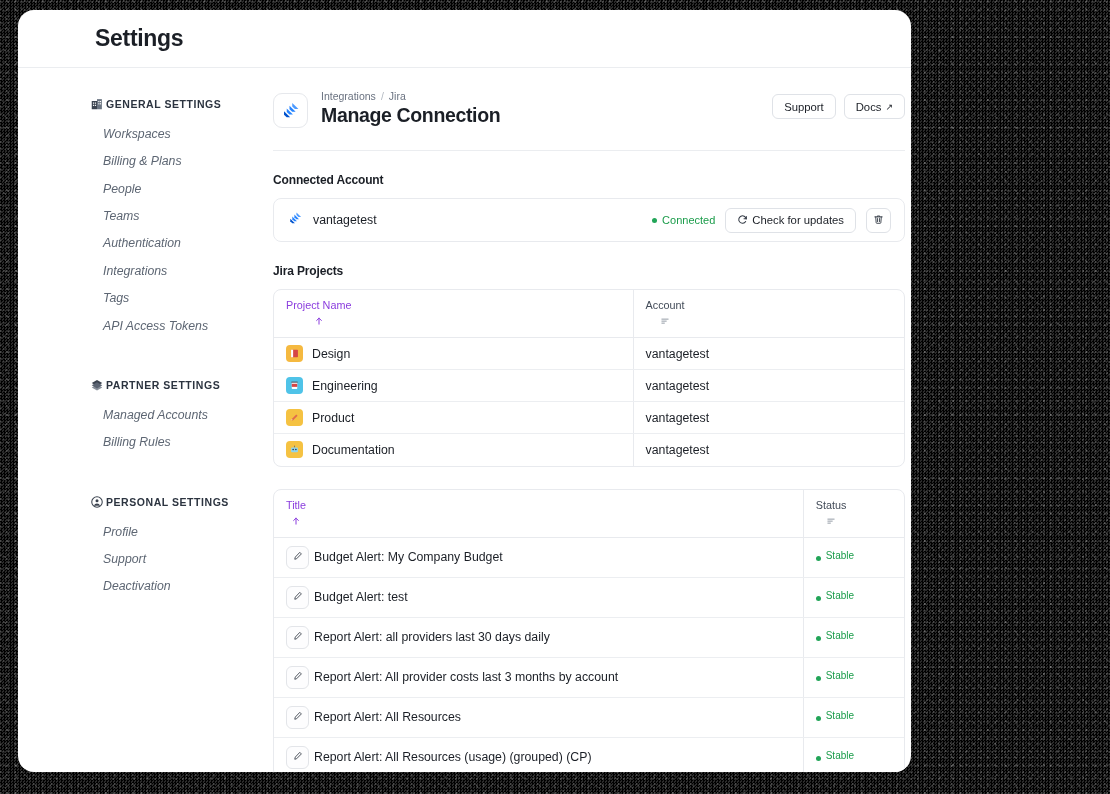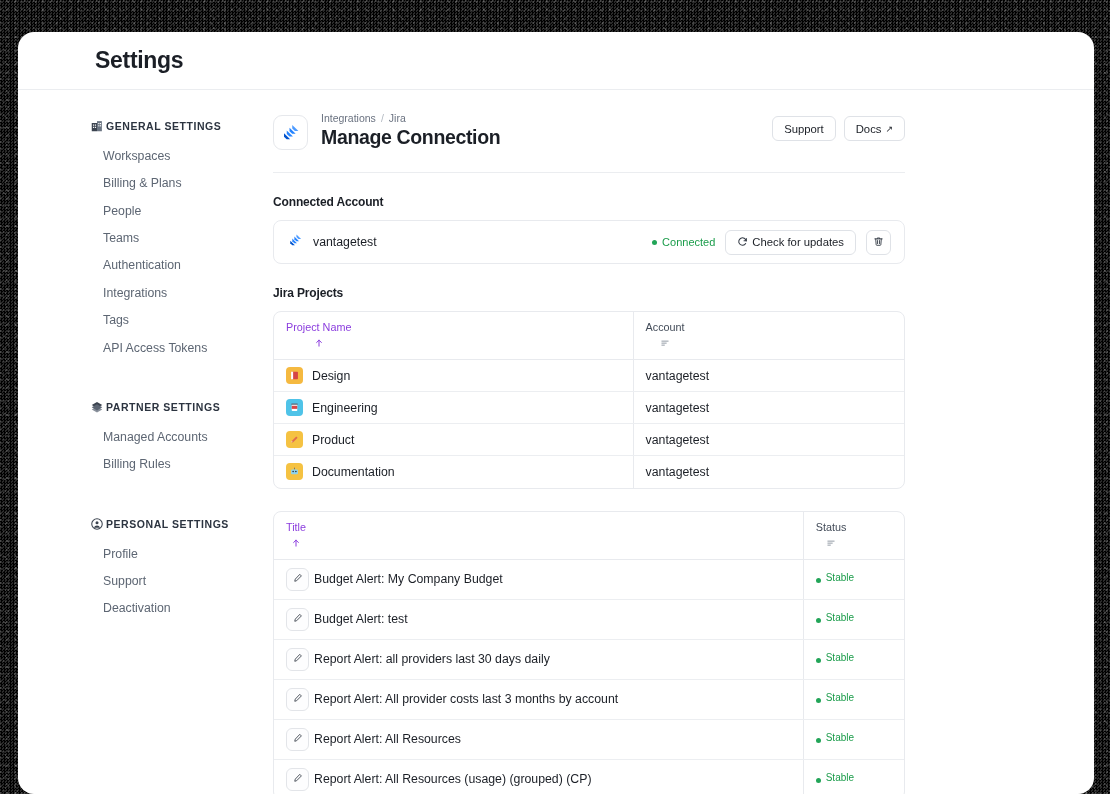--- a/index.html
+++ b/index.html
@@ -33,22 +33,22 @@
       radial-gradient(circle at 13% 27%, rgba(255,255,255,.16) 0 1px, transparent 1px),
       radial-gradient(circle at 47% 61%, rgba(255,255,255,.13) 0 1px, transparent 1px),
       radial-gradient(circle at 78% 12%, rgba(255,255,255,.15) 0 1px, transparent 1px),
       radial-gradient(circle at 31% 83%, rgba(255,255,255,.12) 0 1px, transparent 1px);
     background-size: 7px 7px, 11px 11px, 9px 9px, 13px 13px;
   }
 
   #page {
     position: absolute;
     left: 18px;
-    top: 32px;
-    width: 1076px;
+    top: 10px;
+    width: 893px;
     height: 762px;
     background: #ffffff;
     border-radius: 16px;
     overflow: hidden;
     z-index: 2;
   }
 
   
   .topbar {
     height: 58px;
@@ -85,20 +85,21 @@
     margin-bottom: 11px;
   }
   .side-head svg { display: block; }
   .side-item {
     display: block;
     font-size: 12.3px;
     color: #5d6673;
     padding: 6px 0 6px 12px;
     cursor: pointer;
     line-height: 1.25;
+    font-style: italic;
   }
   .gap-lg { height: 21px; }
 
   
   .main {
     flex: 1;
     padding: 22px 0 0 0;
   }
   .main-inner { width: 632px; }
 

